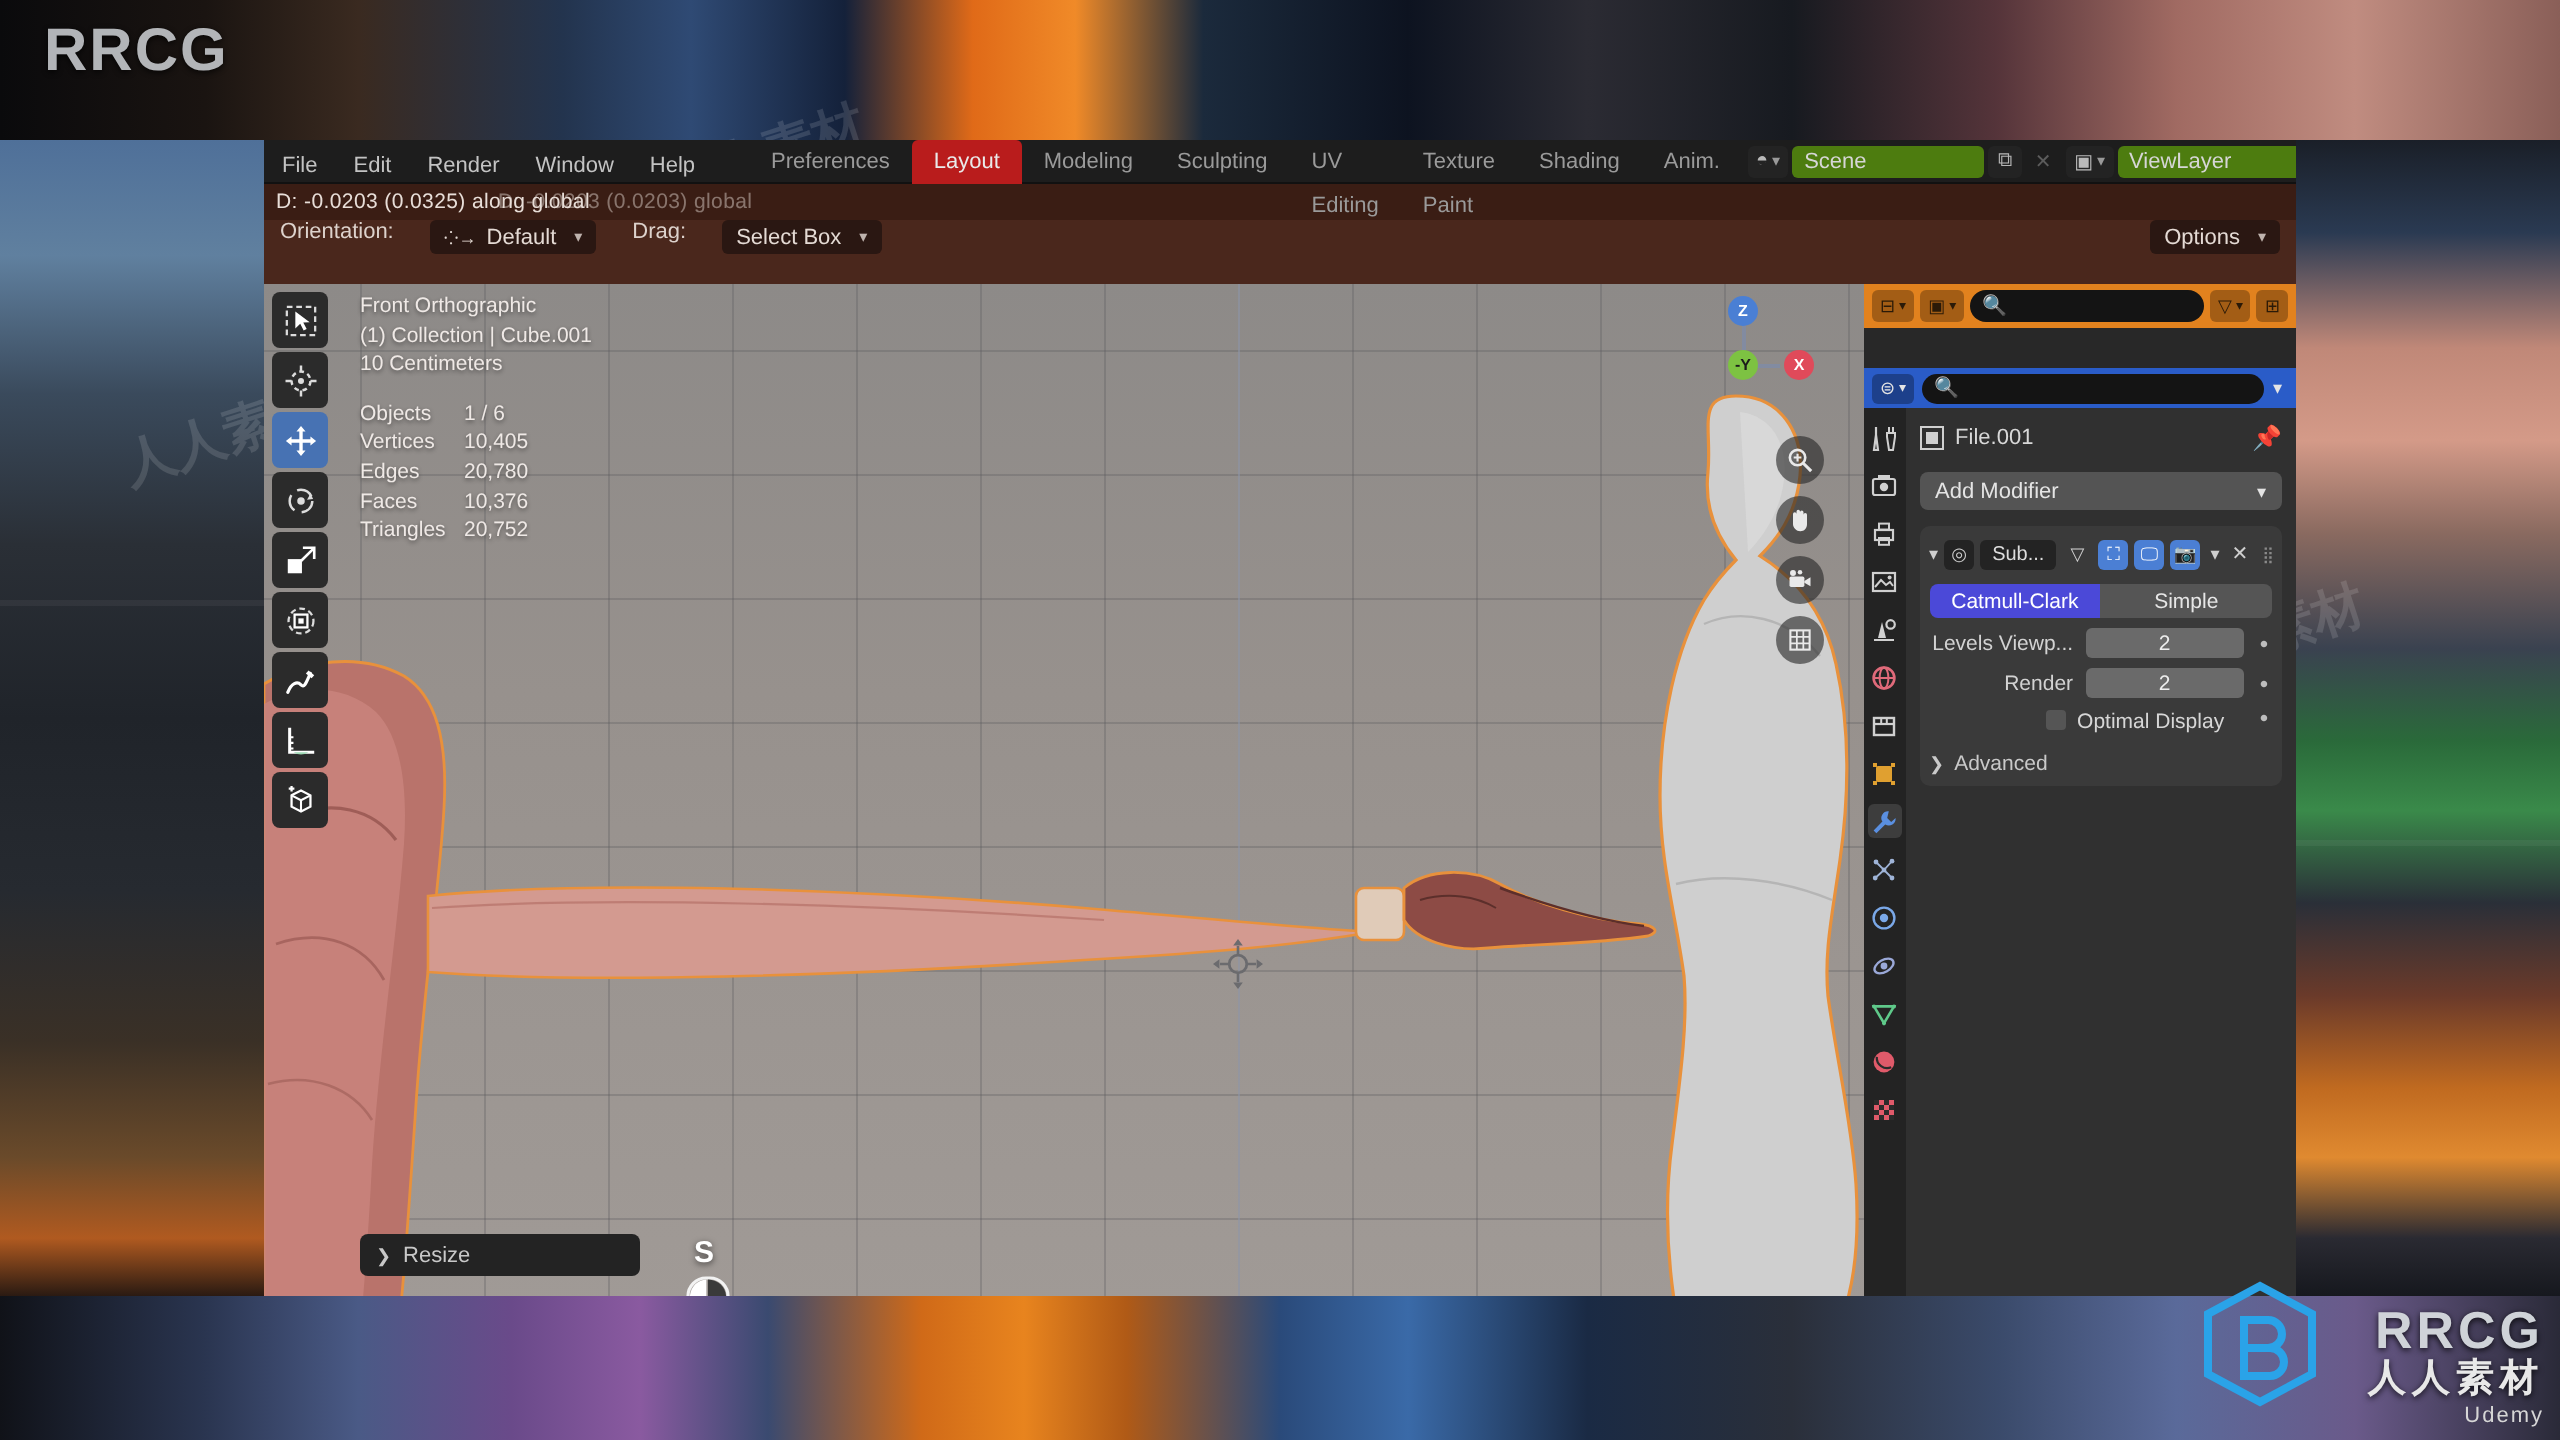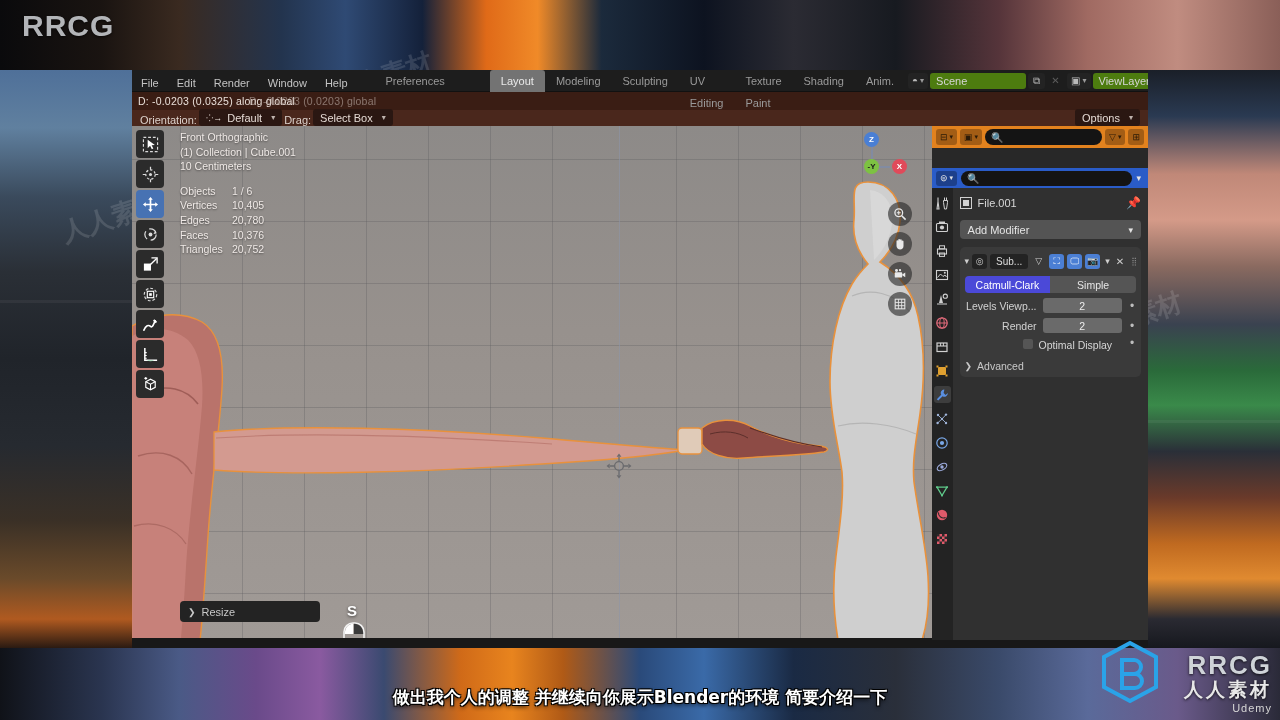--- a/index.html
+++ b/index.html
@@ -33,39 +33,39 @@
   #blender { position:absolute; left:132px; top:70px; width:1016px; height:578px;
     background:#181818; color:#d9d9d9; font-size:11px; overflow:hidden; }
 
   
   .topbar { height:22px; background:#1d1d1d; display:flex; align-items:center;
     position:relative; border-bottom:1px solid #111; }
   .blogo { width:24px; display:flex; justify-content:center; align-items:center; color:#e87d0d; font-size:13px; }
   .menu-item { padding:0 9px; height:18px; line-height:22px; color:#c3c3c3; font-size:11px; }
   .ws-tabs { display:flex; align-items:center; margin-left:18px; height:22px; }
   .ws-tab { padding:0 11px; height:22px; line-height:22px; color:#9a9a9a; font-size:11px; }
-  .ws-tab.active { background:#737373; color:#eaeaea; border-radius:3px 3px 0 0;margin-left:34px; }
+  .ws-tab.active { background:#b91c1c; color:#eaeaea; border-radius:3px 3px 0 0; }
   .scene-block { display:flex; align-items:center; margin-left:auto; height:22px; padding-right:2px; }
   .pill { display:flex; align-items:center; background:#232323; border-radius:3px; height:16px; margin-left:3px; padding:0 4px; }
   .pill .ic { font-size:10px; color:#b9b9b9; }
   .pill .cv { font-size:8px; color:#999; margin-left:2px; }
   .namefield { background:#4d7c0f; border-radius:3px; height:16px; line-height:16px;
     padding:0 10px 0 6px; min-width:96px; color:#d6d6d6; font-size:11px; margin-left:2px; }
   .sqbtn { width:17px; height:16px; background:#232323; border-radius:3px; margin-left:2px;
     display:flex; align-items:center; justify-content:center; color:#b5b5b5; font-size:10px; }
   .sqbtn.dim { background:transparent; color:#5c5c5c; }
 
   
   .opbar { height:18px; background:#3a1d14; display:flex; align-items:center;
     padding-left:6px; color:#e8ded8; font-size:10.5px; letter-spacing:.2px; }
   .ghosted { opacity:.45; margin-left:-46px; }
 
   
-  .toolhdr { height:16px; background:#4a271c; display:flex; align-items:flex-end;
-    padding:0 8px; gap:2px; position:relative; }
+  .toolhdr { height:32px; background:#4a271c; display:flex; align-items:flex-start;
+    padding:0 8px; gap:18px; position:relative; }
   .lbl { color:#ddd2cc; font-size:11px; }
   .dd { background:#2a1712; border-radius:3px; height:17px; display:flex; align-items:center;
     padding:0 7px; gap:5px; color:#e4dad4; font-size:11px; }
   .dd .caret { font-size:8px; opacity:.8; margin-left:4px; }
   .opt-right { margin-left:auto; }
 
   
   .main { display:flex; height:514px; }
 
   
@@ -701,21 +701,20 @@
             </div>
           </div>
         </div>
       </div>
     </div>
   </div>
 
 </div>
 
 <div class="subs">
-  <div class="sub-cn">做出我个人的调整 并继续向你展示Blender的环境 简要介绍一下</div>
 </div>
 
 <svg class="brandlogo" viewBox="0 0 64 64">
   <path d="M32 3 L58 17 V47 L32 61 L6 47 V17 Z" fill="none" stroke="#2aa3e8" stroke-width="4"></path>
   <path d="M24 20 h12 a7 7 0 0 1 0 14 h-12 Z M24 34 h13 a7 7 0 0 1 0 14 h-13 Z" fill="none" stroke="#2aa3e8" stroke-width="4"></path>
 </svg>
 <div class="brand">
   <div class="bt">RRCG</div>
   <div class="bc">人人素材</div>
   <div class="bu">Udemy</div>

